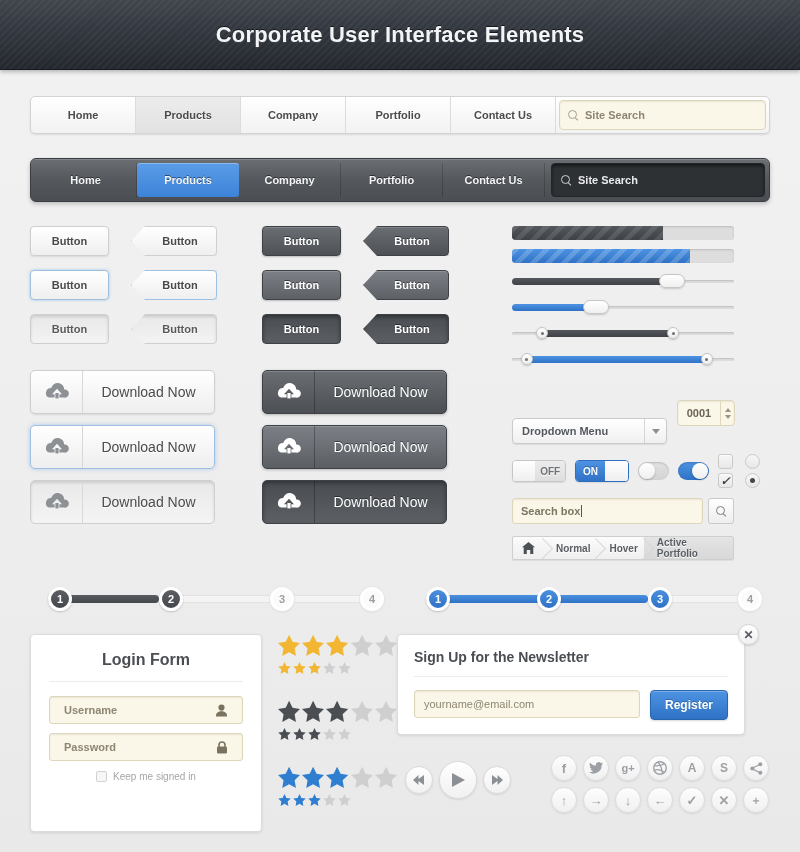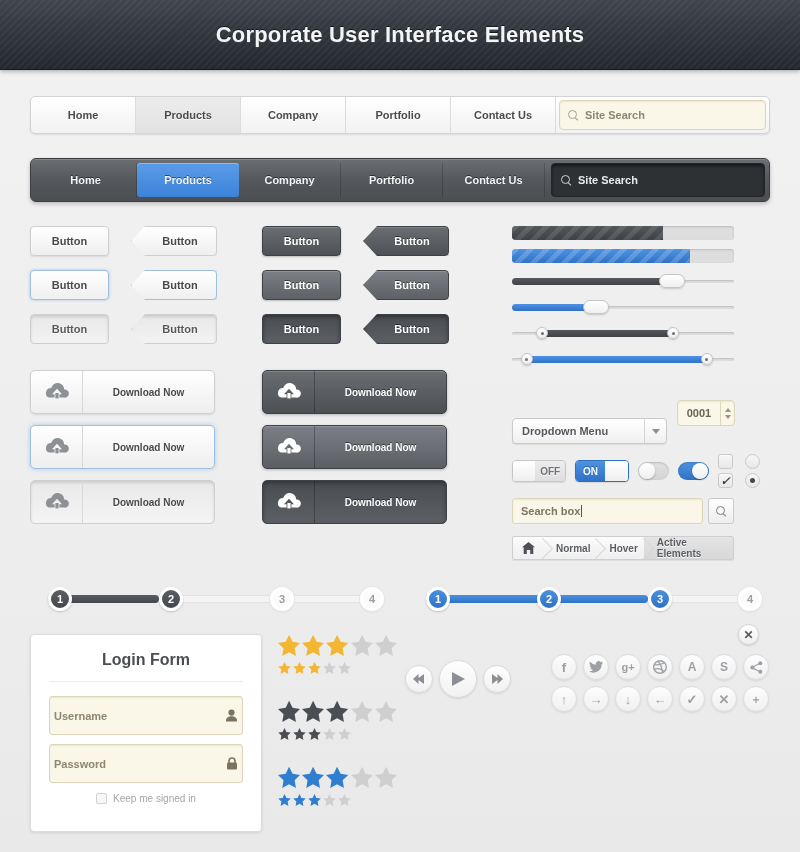--- a/index.html
+++ b/index.html
@@ -124,21 +124,21 @@
   .dl.light.hover { border-color: #9dbfe0; box-shadow: 0 0 4px rgba(90,150,220,.45), inset 0 1px 0 #fff; }
   .dl.light.pressed { background: linear-gradient(180deg,#e9e9e9,#f4f4f4); box-shadow: inset 0 2px 3px rgba(0,0,0,.12); }
   .dl.dark { background: linear-gradient(180deg,#6a6e73,#4c5055); border: 1px solid #3e4247;
     box-shadow: 0 1px 3px rgba(0,0,0,.24), inset 0 1px 0 rgba(255,255,255,.16); }
   .dl.dark.hover { background: linear-gradient(180deg,#7c8086,#5b5f64); }
   .dl.dark.pressed { background: linear-gradient(180deg,#494d52,#5c6065); box-shadow: inset 0 2px 4px rgba(0,0,0,.35); }
   .dl .ic { width: 52px; display: flex; align-items: center; justify-content: center; }
   .dl.light .ic { border-right: 1px solid #d8d8d8; color: #8d9195; }
   .dl.dark .ic { border-right: 1px solid rgba(0,0,0,.28); color: #ffffff; }
   .dl .lb { flex: 1; display: flex; align-items: center; justify-content: center;
-    font-size: 10px; font-weight: bold; text-align: center; }
+    font-size: 14px; font-weight: normal; text-align: center; }
   .dl.light .lb { color: #4a4a4a; text-shadow: 0 1px 0 #fff; }
   .dl.dark .lb { color: #ffffff; text-shadow: 0 -1px 0 rgba(0,0,0,.5); }
 
   
   .pbar { width: 222px; height: 14px; border-radius: 3px; background: #dddddd;
     box-shadow: inset 0 1px 2px rgba(0,0,0,.15); margin-bottom: 9px; overflow: hidden; }
   .pbar .fill { height: 100%; border-radius: 3px 0 0 3px; }
   .pbar .fill.dark { background:
       repeating-linear-gradient(135deg, rgba(255,255,255,.10) 0 5px, rgba(0,0,0,0) 5px 11px),
       linear-gradient(180deg,#54585d,#3e4247); }
@@ -250,22 +250,22 @@
   .steps .node.blue { background: linear-gradient(180deg,#4a8fdf,#2f72c6); color: #fff; }
 
   
   .bottom { display: flex; padding: 12px 30px 0 30px; gap: 0; }
 
   .card { background: #fff; border: 1px solid #dcdcdc; border-radius: 4px;
     box-shadow: 0 1px 3px rgba(0,0,0,.10); }
   .login { width: 232px; padding: 16px 18px 14px 18px; }
   .login h2 { font-size: 16px; font-weight: bold; color: #4a4e53; text-align: center;
     padding-bottom: 12px; border-bottom: 1px solid #ececec; margin-bottom: 14px; }
-  .field { height: 39px; background: #faf6e8; border: 1px solid #ded6bb; border-radius: 3px;
-    display: flex; align-items: center; padding: 0 4px; margin-bottom: 9px;
+  .field { height: 28px; background: #faf6e8; border: 1px solid #ded6bb; border-radius: 3px;
+    display: flex; align-items: center; padding: 0 14px; margin-bottom: 9px;
     box-shadow: inset 0 1px 2px rgba(0,0,0,.07); }
   .field .ph { flex: 1; font-size: 11px; font-weight: bold; color: #8d8672; }
   .field .fi { color: #7a7360; display: flex; }
   .primary { height: 30px; border-radius: 4px; display: flex; align-items: center; justify-content: center;
     background: linear-gradient(180deg,#4e93e2,#2f72c6); border: 1px solid #2a66b0;
     color: #fff; font-size: 12px; font-weight: bold; text-shadow: 0 -1px 0 rgba(0,0,0,.25);
     box-shadow: inset 0 1px 0 rgba(255,255,255,.25), 0 1px 2px rgba(0,0,0,.15); cursor: pointer; }
   .keep { display: flex; align-items: center; justify-content: center; gap: 6px; margin-top: 10px; }
   .keep .box { width: 11px; height: 11px; border-radius: 2px; background: #f7f7f7; border: 1px solid #d2d2d2; }
   .keep span { font-size: 10px; color: #a6a6a6; }
@@ -530,21 +530,21 @@
       </div>
 
       <div class="bc">
         <div class="seg home">
           <svg width="13" height="12" viewBox="0 0 13 12">
               <path fill="#4d5156" d="M6.5 0 0 5.2h1.7V12h3.1V8h3.4v4h3.1V5.2H13z"></path>
             </svg>
         </div>
         <div class="seg">Normal</div>
         <div class="seg">Hover</div>
-        <div class="seg active">Active Elements</div>
+        <div class="seg active">Active Portfolio</div>
       </div>
     </div>
   </div>
 
   <div class="steps-wrap">
     <div class="steps">
       <div class="line"></div>
       <div class="lfill dark" style="width:111px"></div>
       <div class="node dark" style="left:18px">1</div>
       <div class="node dark" style="left:129px">2</div>
@@ -697,20 +697,29 @@
             </svg>
           <svg width="13" height="12" viewBox="0 0 24 23">
               <path fill="#cfcfcf" d="M12 0l3.7 7.5 8.3 1.2-6 5.8 1.4 8.3L12 18.9 4.6 22.8 6 14.5 0 8.7l8.3-1.2z"></path>
             </svg>
         </div>
       </div>
     </div>
 
     <div class="news-col">
       <div class="close">✕</div>
+      <div class="card news">
+        <h3>Sign Up for the Newsletter</h3>
+        <div class="line2">
+          <div class="eml">
+            <span>yourname@email.com</span>
+          </div>
+          <div class="primary reg">Register</div>
+        </div>
+      </div>
 
       <div style="display:flex; align-items:flex-start;">
         <div class="media">
           <div class="rbtn sm">
             <svg width="12" height="10" viewBox="0 0 12 10">
                 <path fill="currentColor" d="M5.5 0v4L11 0v10L5.5 6v4L0 5z"></path>
               </svg>
           </div>
           <div class="rbtn lg">
             <svg width="13" height="14" viewBox="0 0 13 14">

